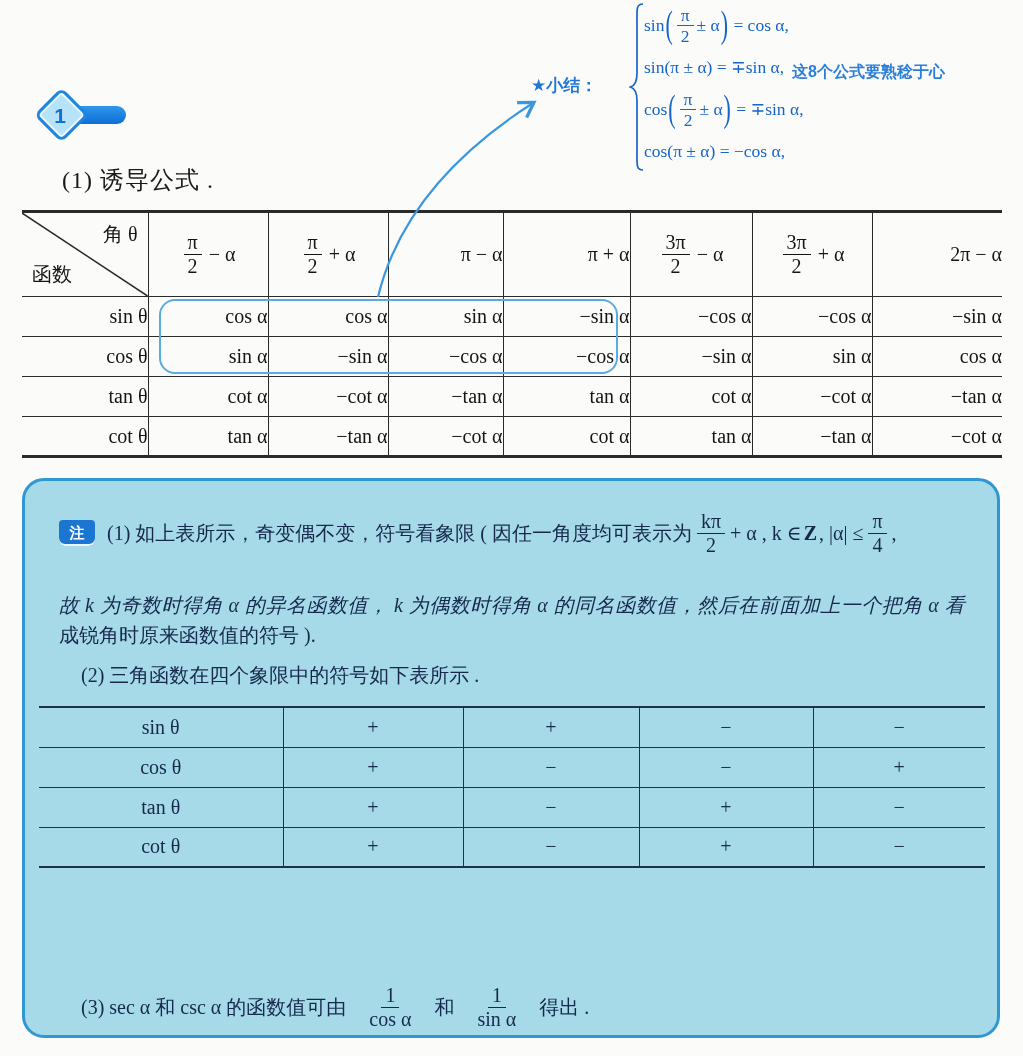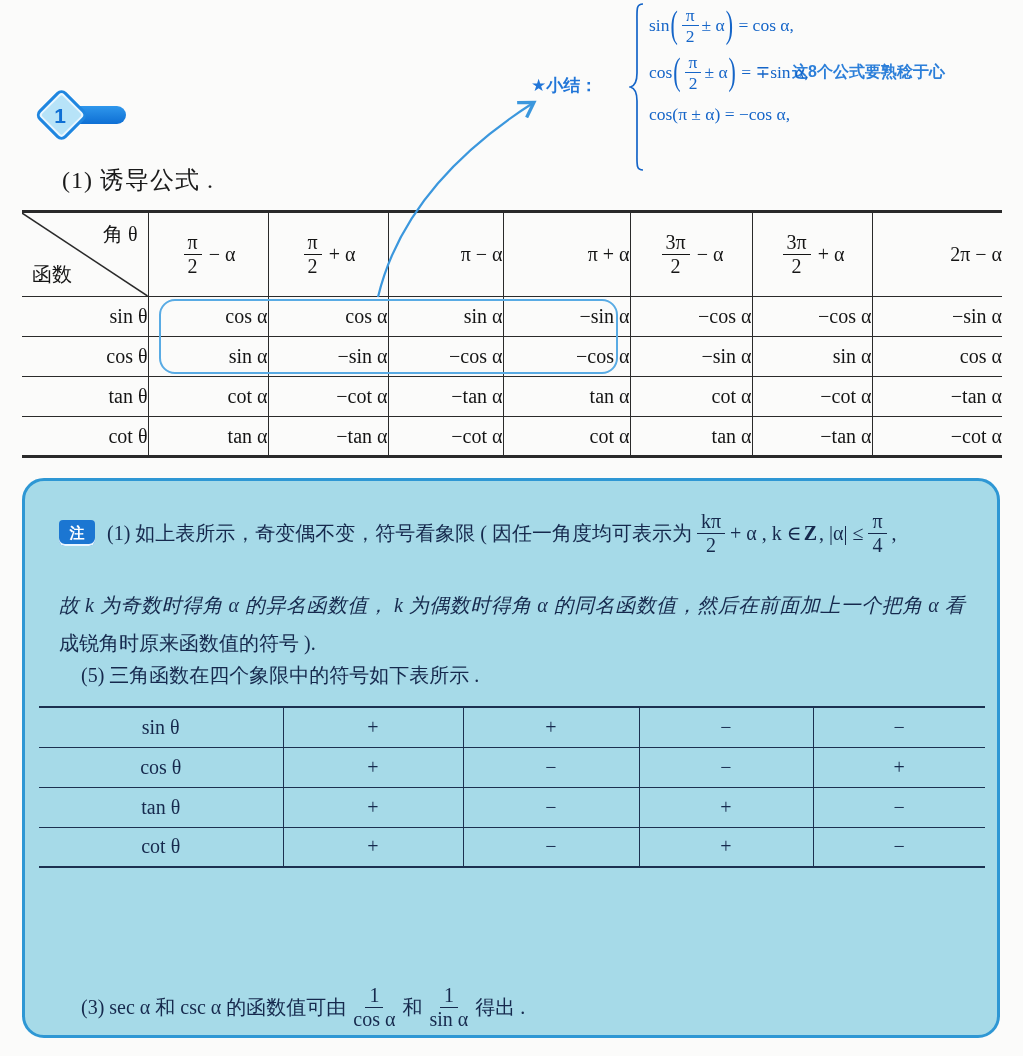--- a/index.html
+++ b/index.html
@@ -34,21 +34,21 @@
   }
 
   .heading1 { position:absolute; left:62px; top:164px; font-size:24px; letter-spacing:1px; color:#1a1a1a; }
 
   
   .hand { font-family:"Liberation Sans","DejaVu Sans",sans-serif; font-weight:700; }
   .summary-label { position:absolute; left:531px; top:74px; color:#2176d8; font-size:17px; white-space:nowrap; }
   .side-note { position:absolute; left:792px; top:62px; color:#2c7fd9; font-size:16px; white-space:nowrap; }
   .formula-block { position:absolute; left:629px; top:2px; display:flex; align-items:stretch; }
   .brace svg { display:block; }
-  .formula-col { margin-left:5px; color:#1565c8; font-size:17.5px; }
+  .formula-col { color:#1565c8; font-size:17.5px; }
   .fline { display:flex; align-items:center; white-space:nowrap; }
   .fline.tall { height:47px; }
   .fline.short { height:37px; }
 
   .frac { display:inline-flex; flex-direction:column; align-items:center; vertical-align:middle; margin:0 3px; line-height:1.15; }
   .frac .num { display:block; border-bottom:1.5px solid currentColor; padding:0 4px; }
   .frac .den { display:block; }
   .bigp { display:inline-block; transform:scaleY(1.75); font-size:1.25em; font-weight:400; margin:0 1px; }
 
   
@@ -75,23 +75,23 @@
 
   
   .note-box {
     position:absolute; left:22px; top:478px; width:978px; height:560px;
     background:#a6dae8; border:3px solid #2e97d4; border-radius:22px;
     color:#16294d;
   }
   .note-line { position:absolute; left:34px; white-space:nowrap; font-size:20px; color:#16294d; }
   .nl1 { top:22px; height:60px; display:flex; align-items:center; gap:2px; }
   .nl2 { top:111px; letter-spacing:0.5px;font-style:italic; }
-  .nl3 { top:149px;text-align:center; }
+  .nl3 { top:141px;text-align:center; }
   .nl4 { top:181px; left:56px; }
-  .nl5 { top:498px; left:56px; height:56px; display:flex; align-items:center; gap:4px; }
+  .nl5 { top:498px; left:56px; height:56px; display:flex; align-items:center; gap:20px; }
   .bold-z { font-weight:700; }
   .note-icon {
     display:inline-flex; align-items:center; justify-content:center;
     min-width:36px; height:26px; margin-right:10px;
     background:#1b76d2; color:#fff; border-radius:4px 4px 6px 6px;
     font:700 15px "Liberation Sans",sans-serif;
     box-shadow:inset 0 -2px 0 #eaf6ff;
   }
 
   
@@ -127,20 +127,23 @@
         <path d="M14,2 C7,2 8,7 8,21 L8,71 C8,81 5,84 1.5,85 C5,86 8,89 8,99 L8,149 C8,163 7,168 14,168" fill="none" stroke="#1565c8" stroke-width="1.7"></path>
       </svg>
     </span>
     <div class="formula-col">
       <div class="fline tall">
         <span>sin</span><span class="bigp">(</span><span class="frac">
             <span class="num">π</span>
             <span class="den">2</span>
           </span><span>± α</span><span class="bigp">)</span>&nbsp;<span>= cos α,</span>
       </div>
+      <div class="fline short">
+          <span>sin(π ± α) = ∓sin α,</span>
+        </div>
       <div class="fline tall">
         <span>cos</span><span class="bigp">(</span><span class="frac">
             <span class="num">π</span>
             <span class="den">2</span>
           </span><span>± α</span><span class="bigp">)</span>&nbsp;<span>= ∓sin α,</span>
       </div>
       <div class="fline short">
           <span>cos(π ± α) = −cos α,</span>
         </div>
     </div>
@@ -274,21 +277,21 @@
       <span class="bold-z">Z</span>
       <span>, |α| ≤</span>
       <span class="frac">
           <span class="num">π</span>
           <span class="den">4</span>
         </span>
       <span>,</span>
     </div>
     <div class="note-line nl2">故 k 为奇数时得角 α 的异名函数值， k 为偶数时得角 α 的同名函数值，然后在前面加上一个把角 α 看</div>
     <div class="note-line nl3">成锐角时原来函数值的符号 ).</div>
-    <div class="note-line nl4">(5) 三角函数在四个象限中的符号如下表所示 .</div>
+    <div class="note-line nl4">(2) 三角函数在四个象限中的符号如下表所示 .</div>
 
     <div class="table2">
       <table class="t2">
         <colgroup>
           <col style="width:244px">
             <col style="width:180px">
             <col style="width:176px">
             <col style="width:174px">
             <col style="width:172px">
         </colgroup>

